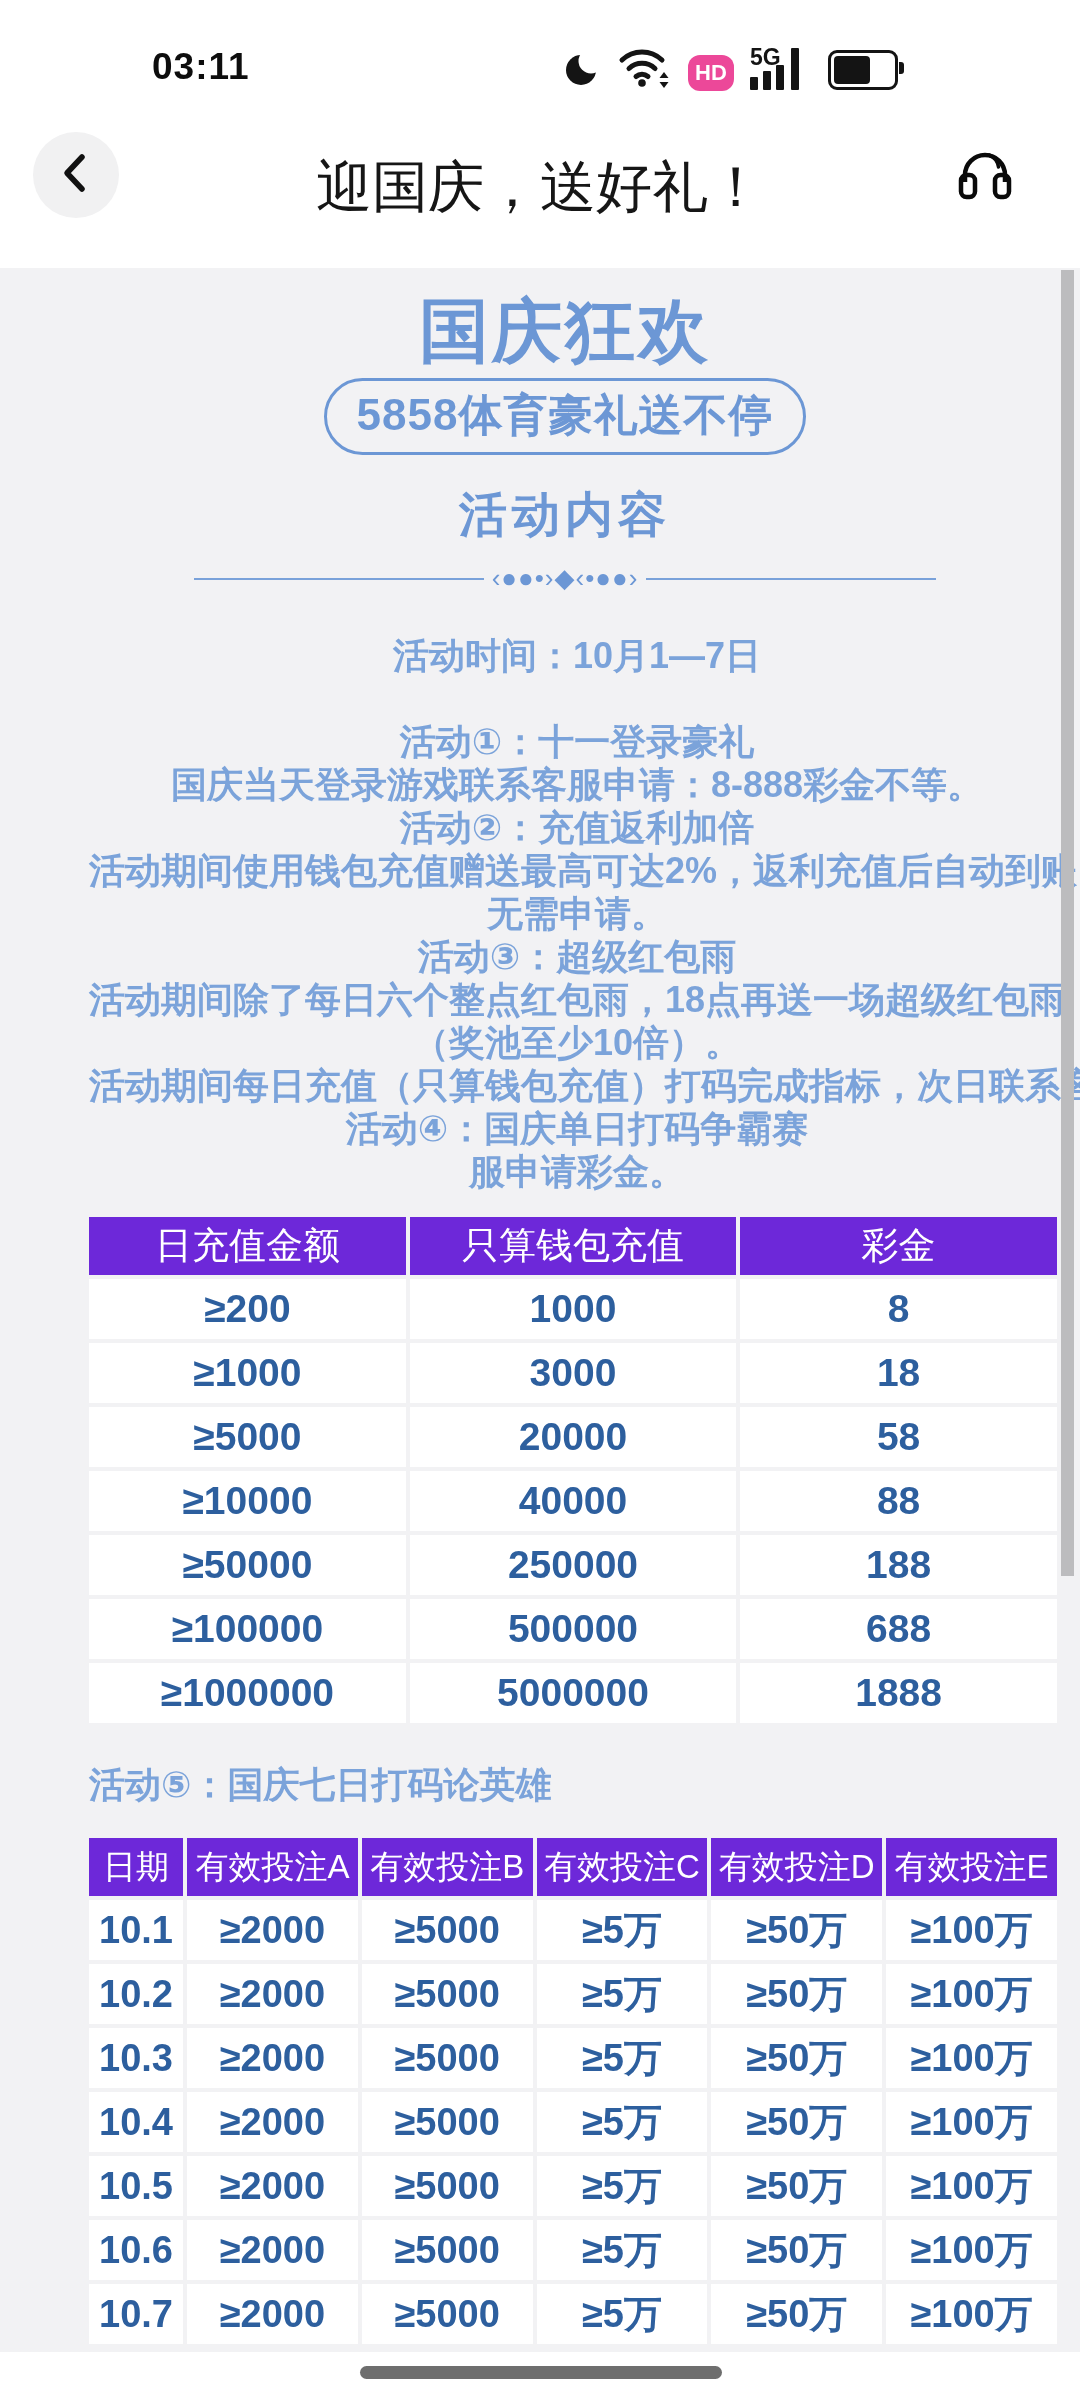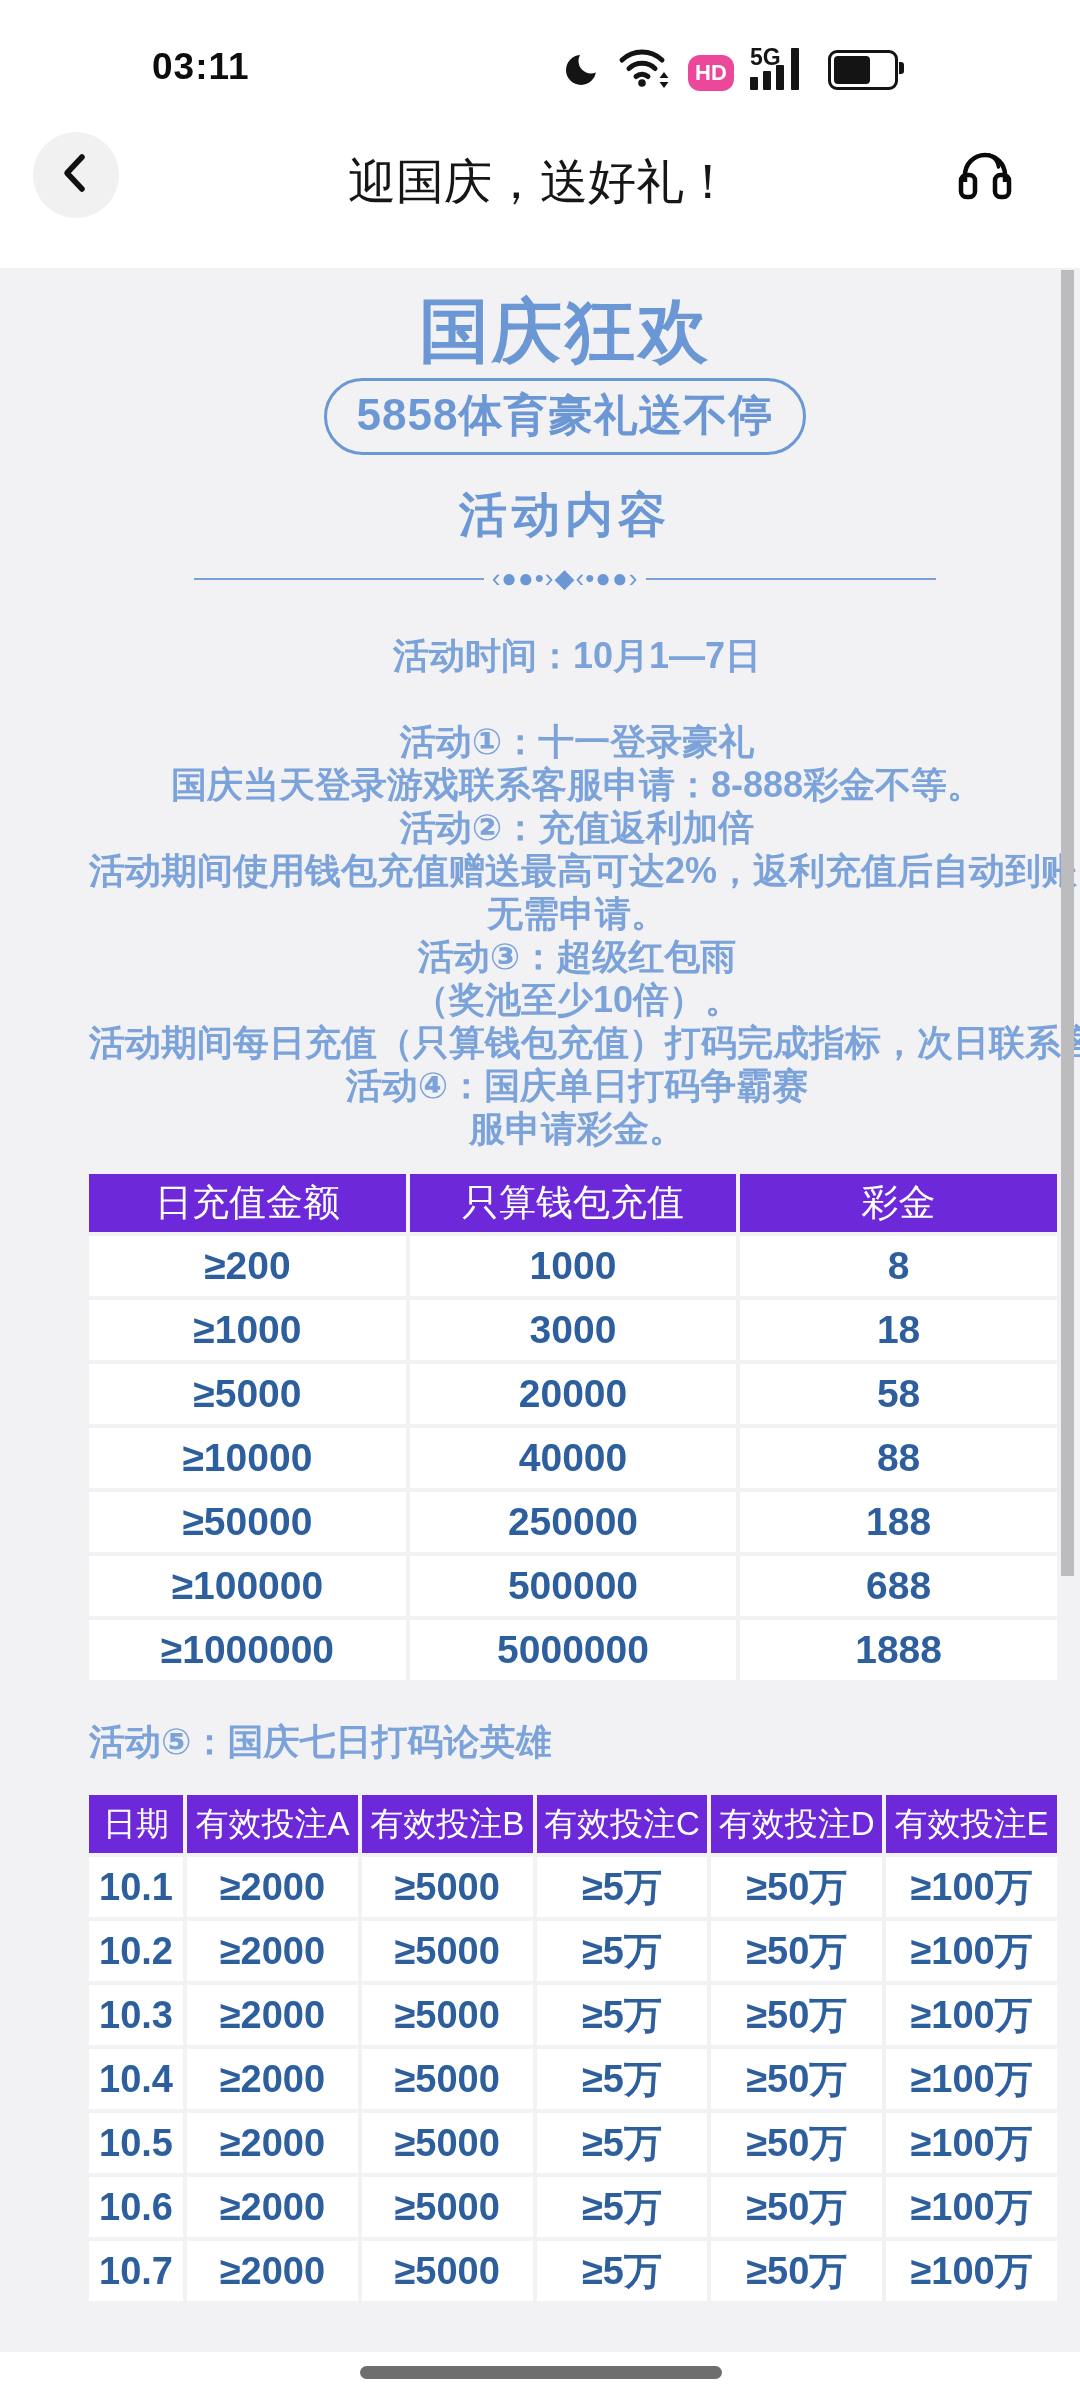--- a/index.html
+++ b/index.html
@@ -14,21 +14,21 @@
   .sig5g{position:relative;width:62px;height:44px;}
   .sig5g .lbl{position:absolute;top:-4px;left:0;font-size:23px;font-weight:700;color:#141414;}
   .sig5g .bar{position:absolute;bottom:2px;width:8px;background:#141414;border-radius:1px;}
   .battery{position:relative;width:64px;height:34px;border:3px solid #141414;border-radius:9px;margin-bottom:2px;}
   .battery .fill{position:absolute;left:3px;top:3px;bottom:3px;width:36px;background:#141414;border-radius:4px;}
   .battery .nub{position:absolute;right:-9px;top:9px;width:5px;height:12px;background:#141414;border-radius:0 3px 3px 0;}
 
   
   .app-header{position:absolute;top:100px;left:0;width:1080px;height:168px;background:#ffffff;}
   .back-button{position:absolute;left:33px;top:32px;width:86px;height:86px;border-radius:50%;background:#f1f1f2;display:flex;align-items:center;justify-content:center;}
-  .page-title{position:absolute;left:0;right:0;top:50px;text-align:center;font-size:48px;font-weight:500;color:#161616;}
+  .page-title{position:absolute;left:0;right:0;top:50px;text-align:center;font-size:56px;font-weight:500;color:#161616;}
   .headset-button{position:absolute;right:66px;top:42px;width:58px;height:60px;}
 
   
   .content{position:absolute;top:268px;left:0;width:1080px;height:2084px;background:#f2f2f4;overflow:hidden;padding-left:25px;}
   .promo-title{margin:0;padding-top:26px;text-align:center;font-size:70px;line-height:74px;font-weight:800;color:#6c97d5;letter-spacing:3px;}
   .pill-wrap{text-align:center;margin-top:10px;}
   .promo-pill{display:inline-block;border:3px solid #6c97d5;border-radius:44px;padding:5px 30px 7px 30px;font-size:44px;font-weight:700;color:#6c97d5;letter-spacing:1px;}
   .section-title{margin-top:28px;text-align:center;font-size:48px;font-weight:900;color:#6c97d5;letter-spacing:5px;}
   .divider{margin-top:16px;display:flex;align-items:center;justify-content:center;}
   .divider .line{width:290px;height:0;border-top:2px solid #7aa2da;}
@@ -128,20 +128,21 @@
 
     <div class="activity-text">
         <div class="txt-line">活动时间：10月1—7日</div>
         <div class="txt-line"></div>
         <div class="txt-line">活动①：十一登录豪礼</div>
         <div class="txt-line">国庆当天登录游戏联系客服申请：8-888彩金不等。</div>
         <div class="txt-line">活动②：充值返利加倍</div>
         <div class="txt-line">活动期间使用钱包充值赠送最高可达2%，返利充值后自动到账，</div>
         <div class="txt-line">无需申请。</div>
         <div class="txt-line">活动③：超级红包雨</div>
+        <div class="txt-line">活动期间除了每日六个整点红包雨，18点再送一场超级红包雨</div>
         <div class="txt-line">（奖池至少10倍）。</div>
         <div class="txt-line">活动期间每日充值（只算钱包充值）打码完成指标，次日联系客</div>
         <div class="txt-line">活动④：国庆单日打码争霸赛</div>
         <div class="txt-line">服申请彩金。</div>
       </div>
 
     <table class="promo-table table-recharge">
       <colgroup>
           <col style="width:33%">
           <col style="width:34%">

